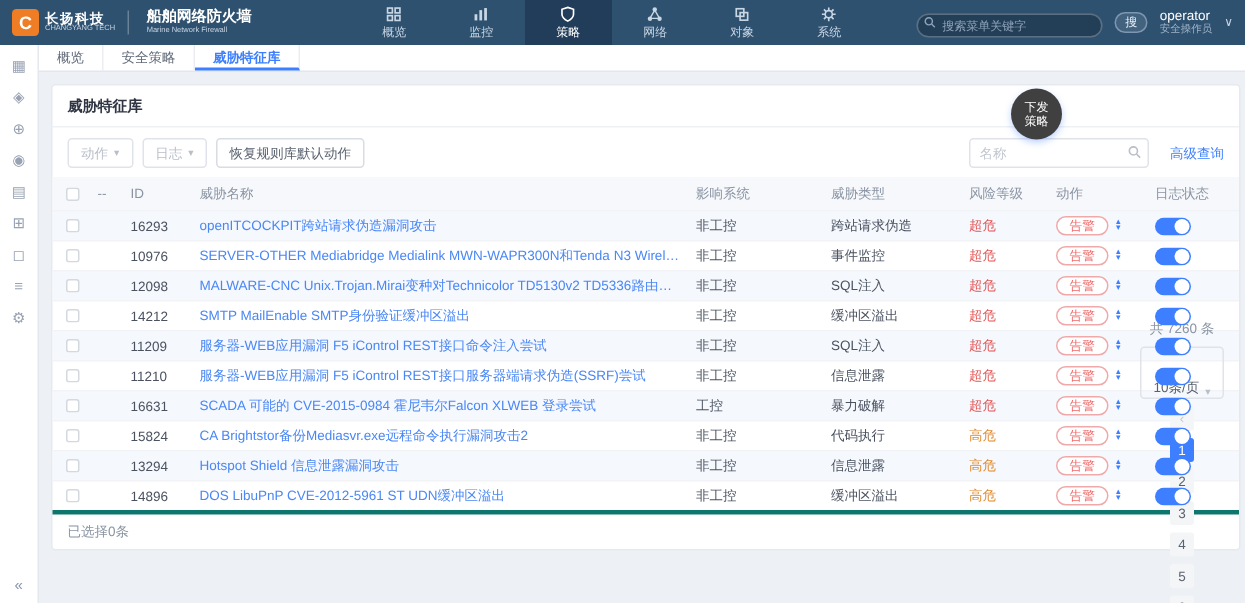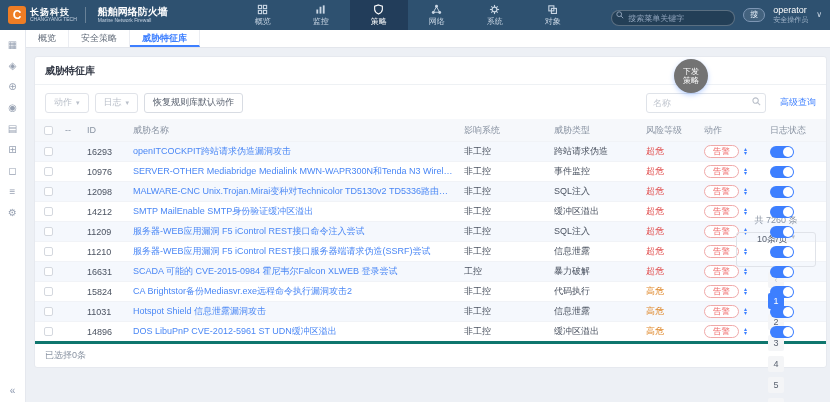--- a/index.html
+++ b/index.html
@@ -50,21 +50,21 @@
   .tab.active { color:#3d7fff; border-bottom:2px solid #3d7fff; font-weight:bold; }
 
   .content { flex:1; padding:8px 3px 0 8px; position:relative; }
 
   
   .card { background:#fff; border:1px solid #e6e9ef; border-radius:3px; position:relative; }
   .card-title { padding:7px 10px 6px; font-size:10px; font-weight:bold; color:#2f3542;
     border-bottom:1px solid #eef1f4; }
 
   .dispatch-fab { position:absolute; top:2px; right:118px; width:34px; height:34px; border-radius:50%;
-    background:#737373; color:#fff; font-size:8px; display:flex; align-items:center; justify-content:center;
+    background:#404040; color:#fff; font-size:8px; display:flex; align-items:center; justify-content:center;
     text-align:center; line-height:1.15; box-shadow:0 2px 5px rgba(61,127,255,.35); cursor:pointer; z-index:5;
     white-space:pre-line; }
 
   
   .toolbar { display:flex; align-items:center; gap:6px; padding:7px 10px 6px; }
   .btn { height:20px; padding:0 8px; border:1px solid #e0e3e9; border-radius:3px; background:#fff;
     font-size:9px; display:inline-flex; align-items:center; gap:4px; cursor:pointer; }
   .btn.dropdown { color:#b9bfc9; }
   .btn.normal { color:#5a6270; border-color:#d8dce3; }
   .caret { font-size:7px; color:#b9bfc9; }
@@ -96,22 +96,22 @@
   .toggle { width:24px; height:12px; border-radius:7px; background:#3d7fff; position:relative;
     display:inline-block; cursor:pointer; vertical-align:middle; }
   .toggle .knob { position:absolute; top:1px; right:1px; width:10px; height:10px; border-radius:50%; background:#fff; }
 
   
   .tfooter { border-top:3px solid #0f766e; height:26px; display:flex; align-items:center;
     padding:0 10px; font-size:9px; color:#5a6270; }
   .sel-count { color:#8a94a3; }
   .pager { margin-left:auto; display:flex; align-items:center; gap:5px;flex-direction:column; }
   .total { color:#8a94a3; }
-  .size-select { border:1px solid #e0e3e9; border-radius:3px; height:35px; padding:0 20px;
-    display:flex; align-items:flex-start; gap:4px; cursor:pointer; color:#5a6270; }
+  .size-select { border:1px solid #e0e3e9; border-radius:3px; height:35px; padding:0 8px;
+    display:flex; align-items:flex-end; gap:4px; cursor:pointer; color:#5a6270; }
   .pg-btn { min-width:16px; height:16px; border-radius:2px; background:#f4f5f7; color:#5a6270;
     display:flex; align-items:center; justify-content:center; cursor:pointer; padding:0 2px; }
   .pg-btn.active { background:#3d7fff; color:#fff; }
   .pg-btn.disabled { color:#c3c8d2; }
   .pg-ellipsis { background:none; }
   .goto { display:flex; align-items:center; gap:4px; }
   .goto input { width:20px; height:16px; border:1px solid #e0e3e9; border-radius:2px;
     text-align:center; font-size:9px; color:#5a6270; outline:none; }
 </style>
 </head>
@@ -176,41 +176,41 @@
               <circle cx="2.5" cy="9.3" r="1.6"></circle>
               <circle cx="9.5" cy="9.3" r="1.6"></circle>
             </g>
           </svg>
         </span>
       <span>网络</span>
     </div>
     <div class="nav-item">
       <span>
           <svg width="11" height="11" viewBox="0 0 12 12">
+            <g fill="none" stroke="#c9d6e4" stroke-width="1.2">
+              <rect x="2" y="2" width="5.5" height="5.5"></rect>
+              <rect x="4.8" y="4.8" width="5.5" height="5.5"></rect>
+            </g>
+          </svg>
+        </span>
+      <span>对象</span>
+    </div>
+    <div class="nav-item">
+      <span>
+          <svg width="11" height="11" viewBox="0 0 12 12">
             <g stroke="#c9d6e4" stroke-width="1.2">
               <line x1="6" y1="1" x2="6" y2="11"></line>
               <line x1="1" y1="6" x2="11" y2="6"></line>
               <line x1="2.5" y1="2.5" x2="9.5" y2="9.5"></line>
               <line x1="9.5" y1="2.5" x2="2.5" y2="9.5"></line>
             </g>
             <circle cx="6" cy="6" r="2.6" fill="#2e5170" stroke="#c9d6e4" stroke-width="1.2"></circle>
           </svg>
         </span>
       <span>系统</span>
-    </div>
-    <div class="nav-item">
-      <span>
-          <svg width="11" height="11" viewBox="0 0 12 12">
-            <g fill="none" stroke="#c9d6e4" stroke-width="1.2">
-              <rect x="2" y="2" width="5.5" height="5.5"></rect>
-              <rect x="4.8" y="4.8" width="5.5" height="5.5"></rect>
-            </g>
-          </svg>
-        </span>
-      <span>对象</span>
     </div>
   </nav>
 
   <div class="topbar-right">
     <div class="nav-search">
       <svg width="8" height="8" viewBox="0 0 10 10">
           <circle cx="4" cy="4" r="3" fill="none" stroke="#8fa3bb" stroke-width="1.2"></circle>
           <line x1="6.3" y1="6.3" x2="9" y2="9" stroke="#8fa3bb" stroke-width="1.2"></line>
         </svg>
       <input type="text" placeholder="搜索菜单关键字" style="">
@@ -461,21 +461,21 @@
                 </span>
               </div>
             <div class="td"><span class="toggle"><span class="knob"></span></span></div>
           </div>
 
           <div class="tr stripe">
             <div class="td c-check">
                 <span class="checkbox"></span>
               </div>
             <div class="td"></div>
-            <div class="td">11031</div>
+            <div class="td">13294</div>
             <div class="td">
                 <a class="link">Hotspot Shield 信息泄露漏洞攻击</a>
               </div>
             <div class="td">非工控</div>
             <div class="td">信息泄露</div>
             <div class="td"><span class="risk-high">高危</span></div>
             <div class="td c-action">
                 <span class="pill">告警</span>
                 <span class="stepper">
                   <i>▴</i>

